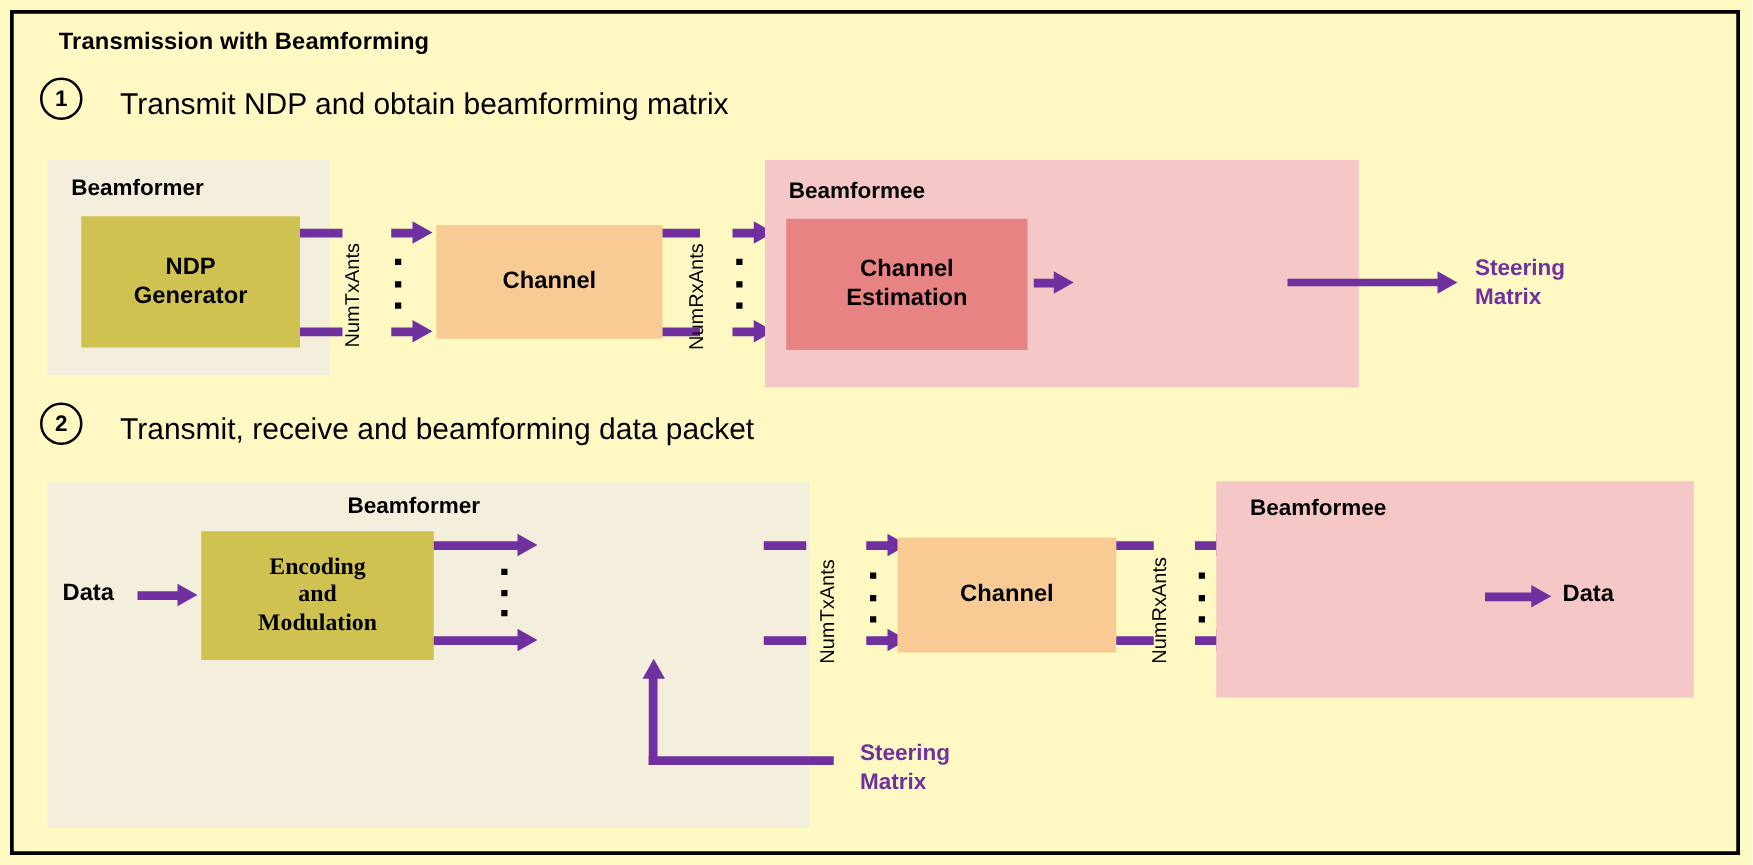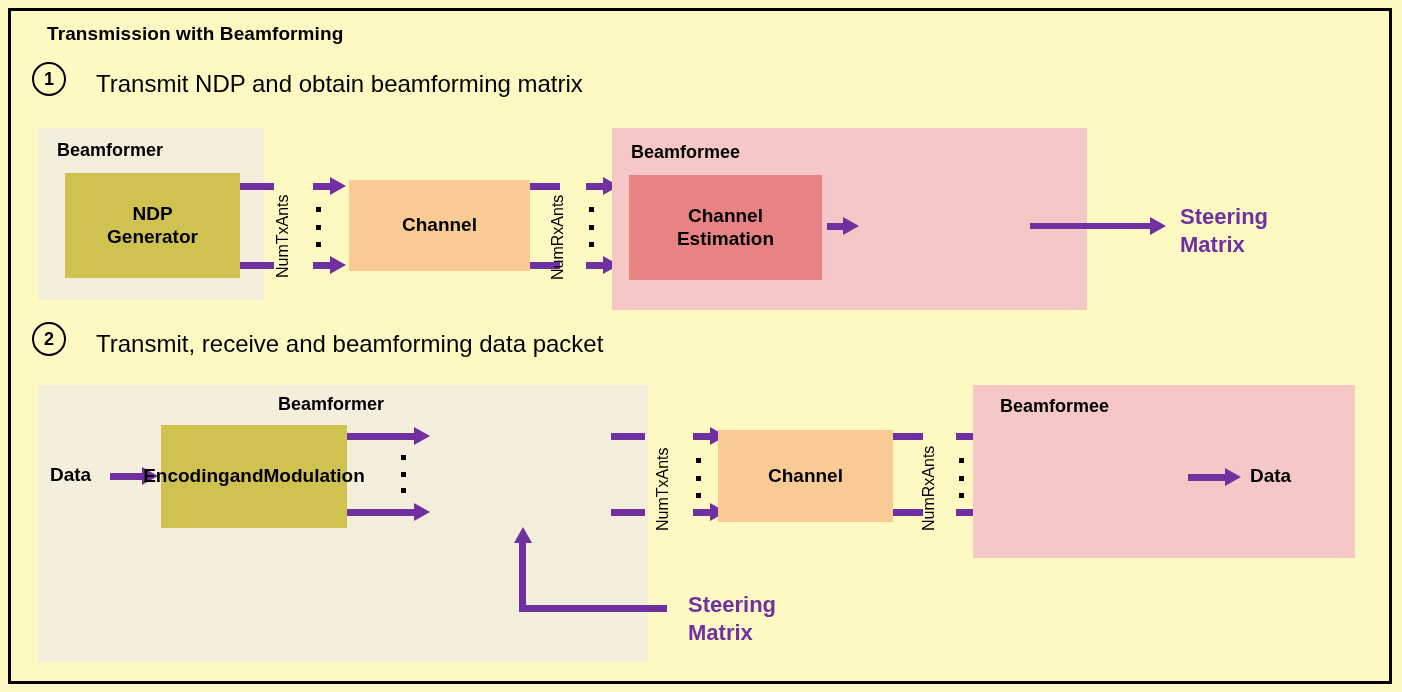--- a/index.html
+++ b/index.html
@@ -119,21 +119,21 @@
   .rot-label {
     position: absolute;
     font-size: 16px;
     color: #000000;
     white-space: nowrap;
     transform-origin: left bottom;
     transform: rotate(-90deg);
   }
   .purple-text {
     position: absolute;
-    font-size: 22px;
+    font-size: 18px;
     font-weight: bold;
     color: #7030a0;
     line-height: 1.25;
     white-space: nowrap;
   }
   .black-text {
     position: absolute;
     font-size: 19px;
     font-weight: bold;
     color: #000000;
@@ -217,21 +217,21 @@
   <div class="step-circle" style="left:32px; top:322px;">2</div>
   <div class="step-text" style="left:96px; top:330px;">Transmit, receive and beamforming data packet</div>
 
   <div class="panel panel-cream" style="left:38px; top:385px; width:610px; height:277px;"></div>
   <div class="panel-label" style="left:278px; top:394px;">Beamformer</div>
 
   <div class="black-text" style="left:50px; top:464px;">Data</div>
   <div class="wire" style="left:110px; top:473px; width:36px; height:7px;"></div>
   <div class="arrow-h" style="left:142px; top:467px;"></div>
 
-  <div class="block block-olive" style="left:161px; top:425px; width:186px; height:103px; flex-direction:row;">
+  <div class="block block-olive" style="left:161px; top:425px; width:186px; height:103px; flex-direction:column;font-family:Liberation Serif, serif;">
     <span>Encoding</span>
     <span>and</span>
     <span>Modulation</span>
   </div>
 
   <div class="wire" style="left:347px; top:433px; width:70px; height:7px;"></div>
   <div class="arrow-h" style="left:414px; top:427px;"></div>
   <div class="wire" style="left:347px; top:509px; width:70px; height:7px;"></div>
   <div class="arrow-h" style="left:414px; top:503px;"></div>
   <div class="vdots" style="left:400px; top:455px; width:6px; height:38px;">

